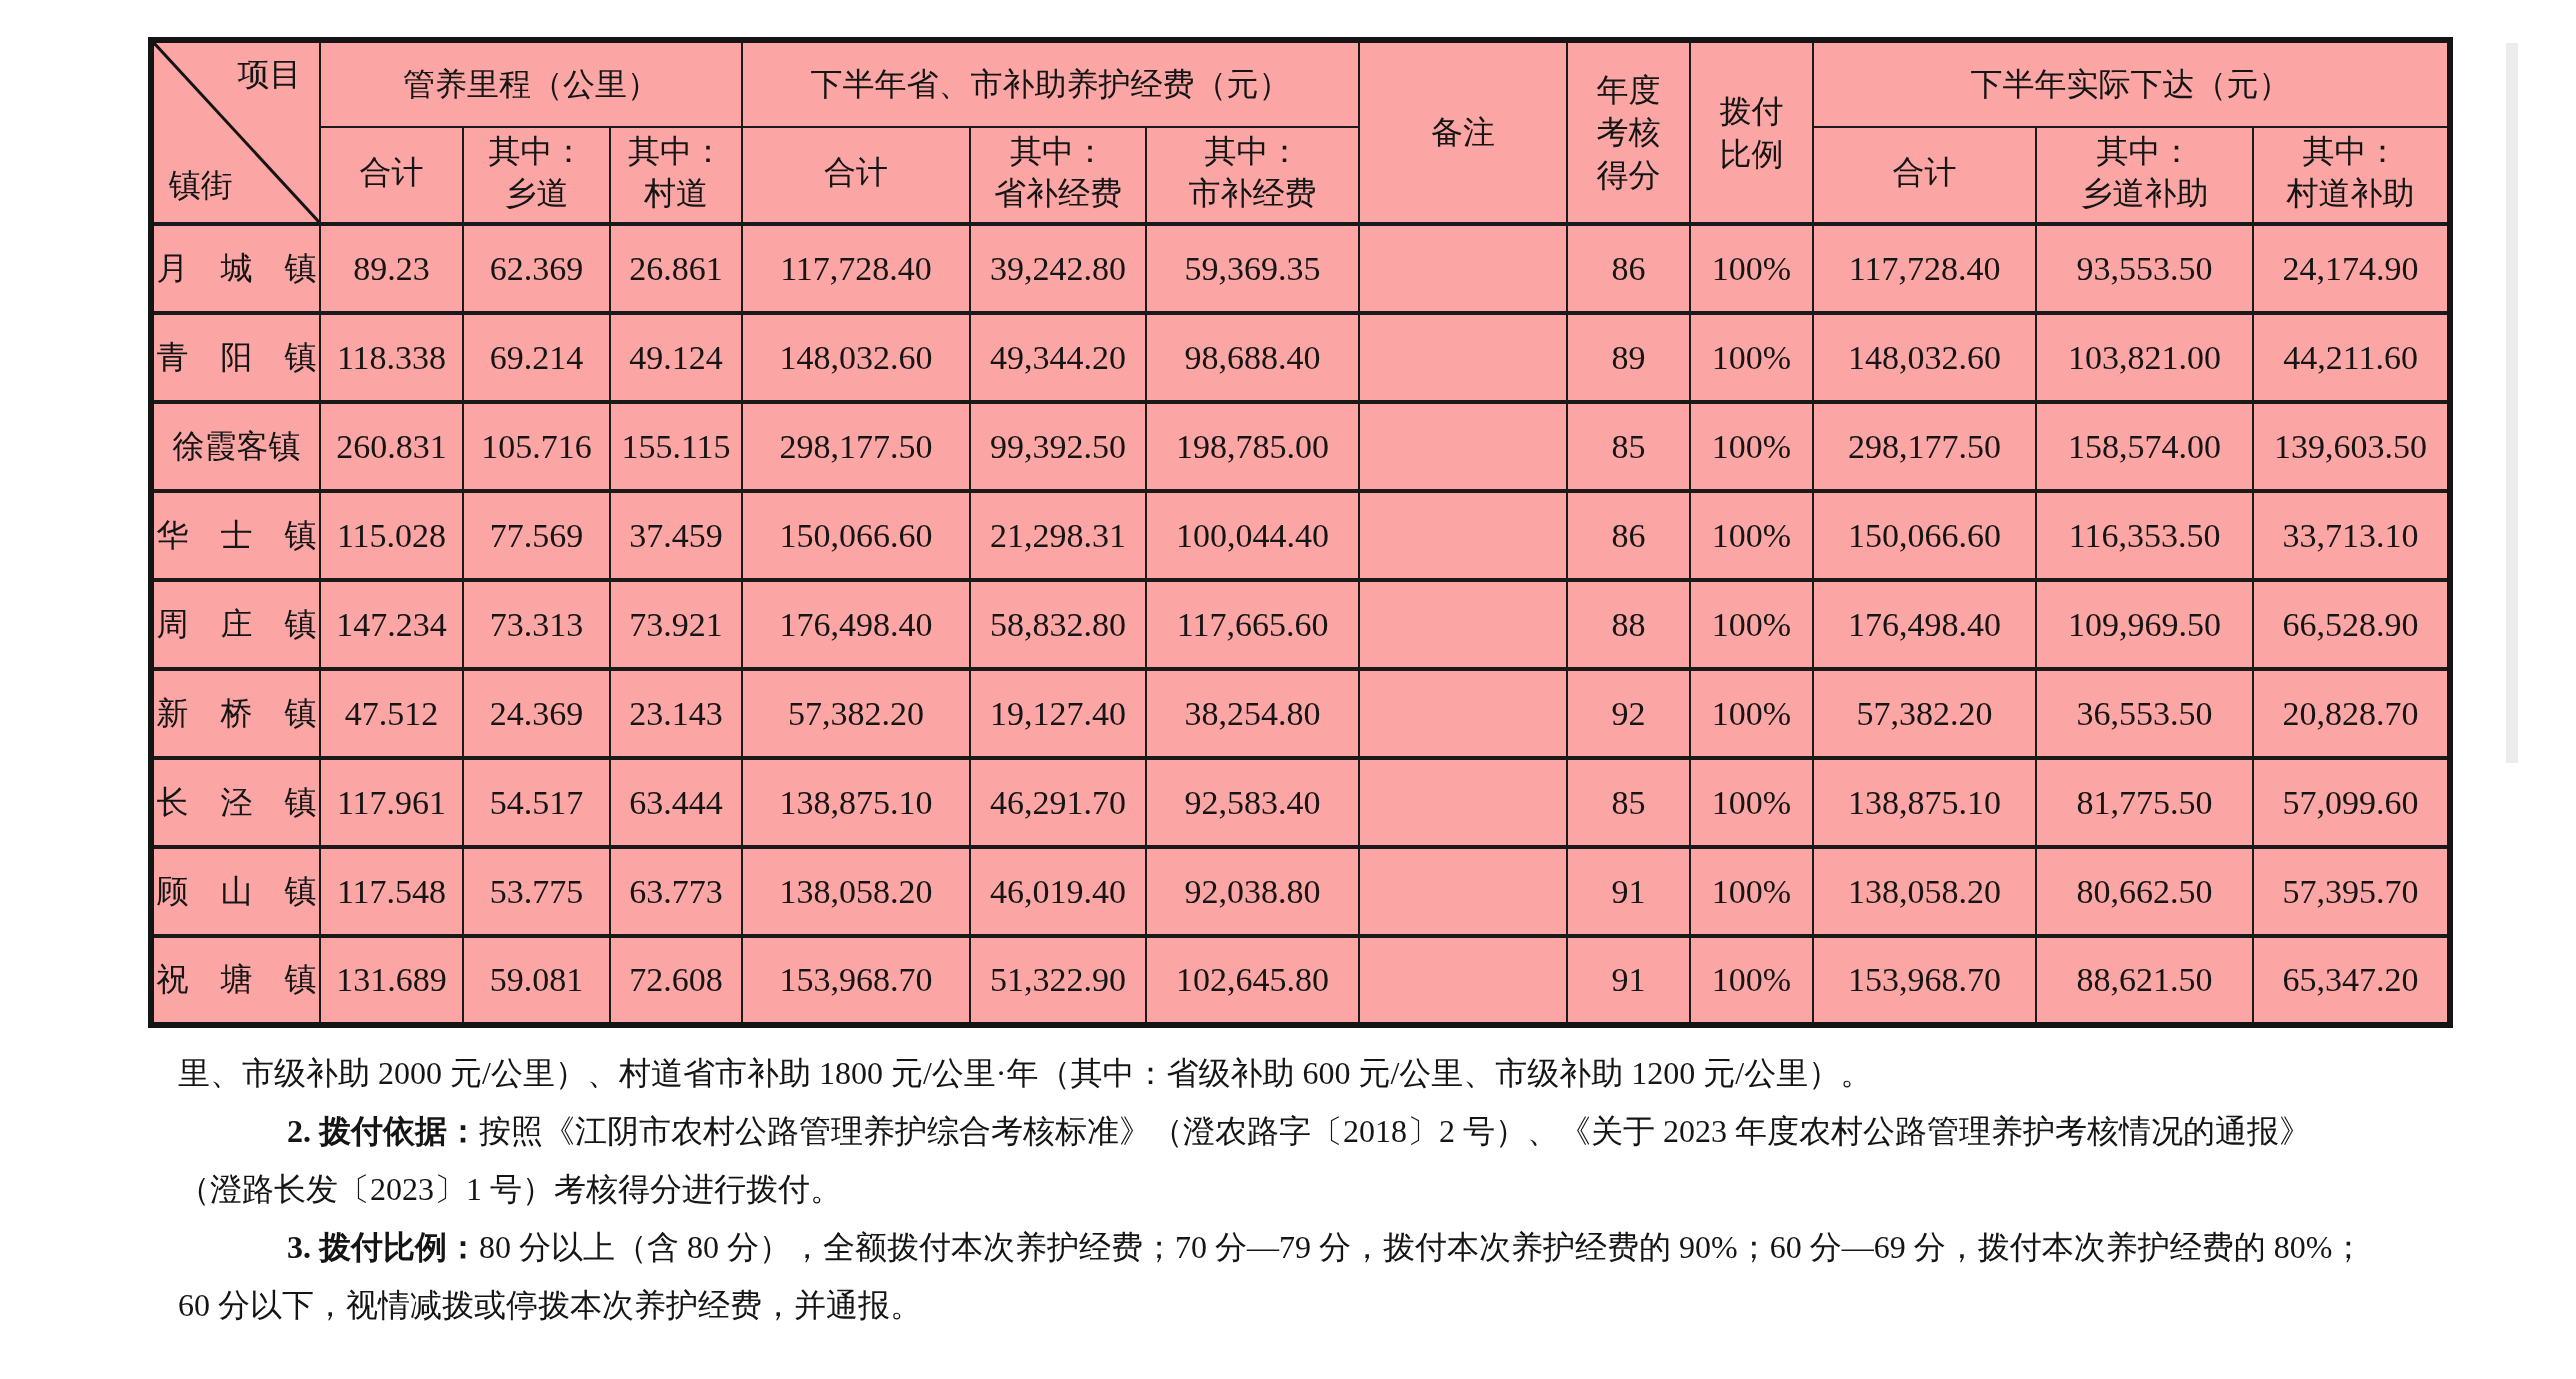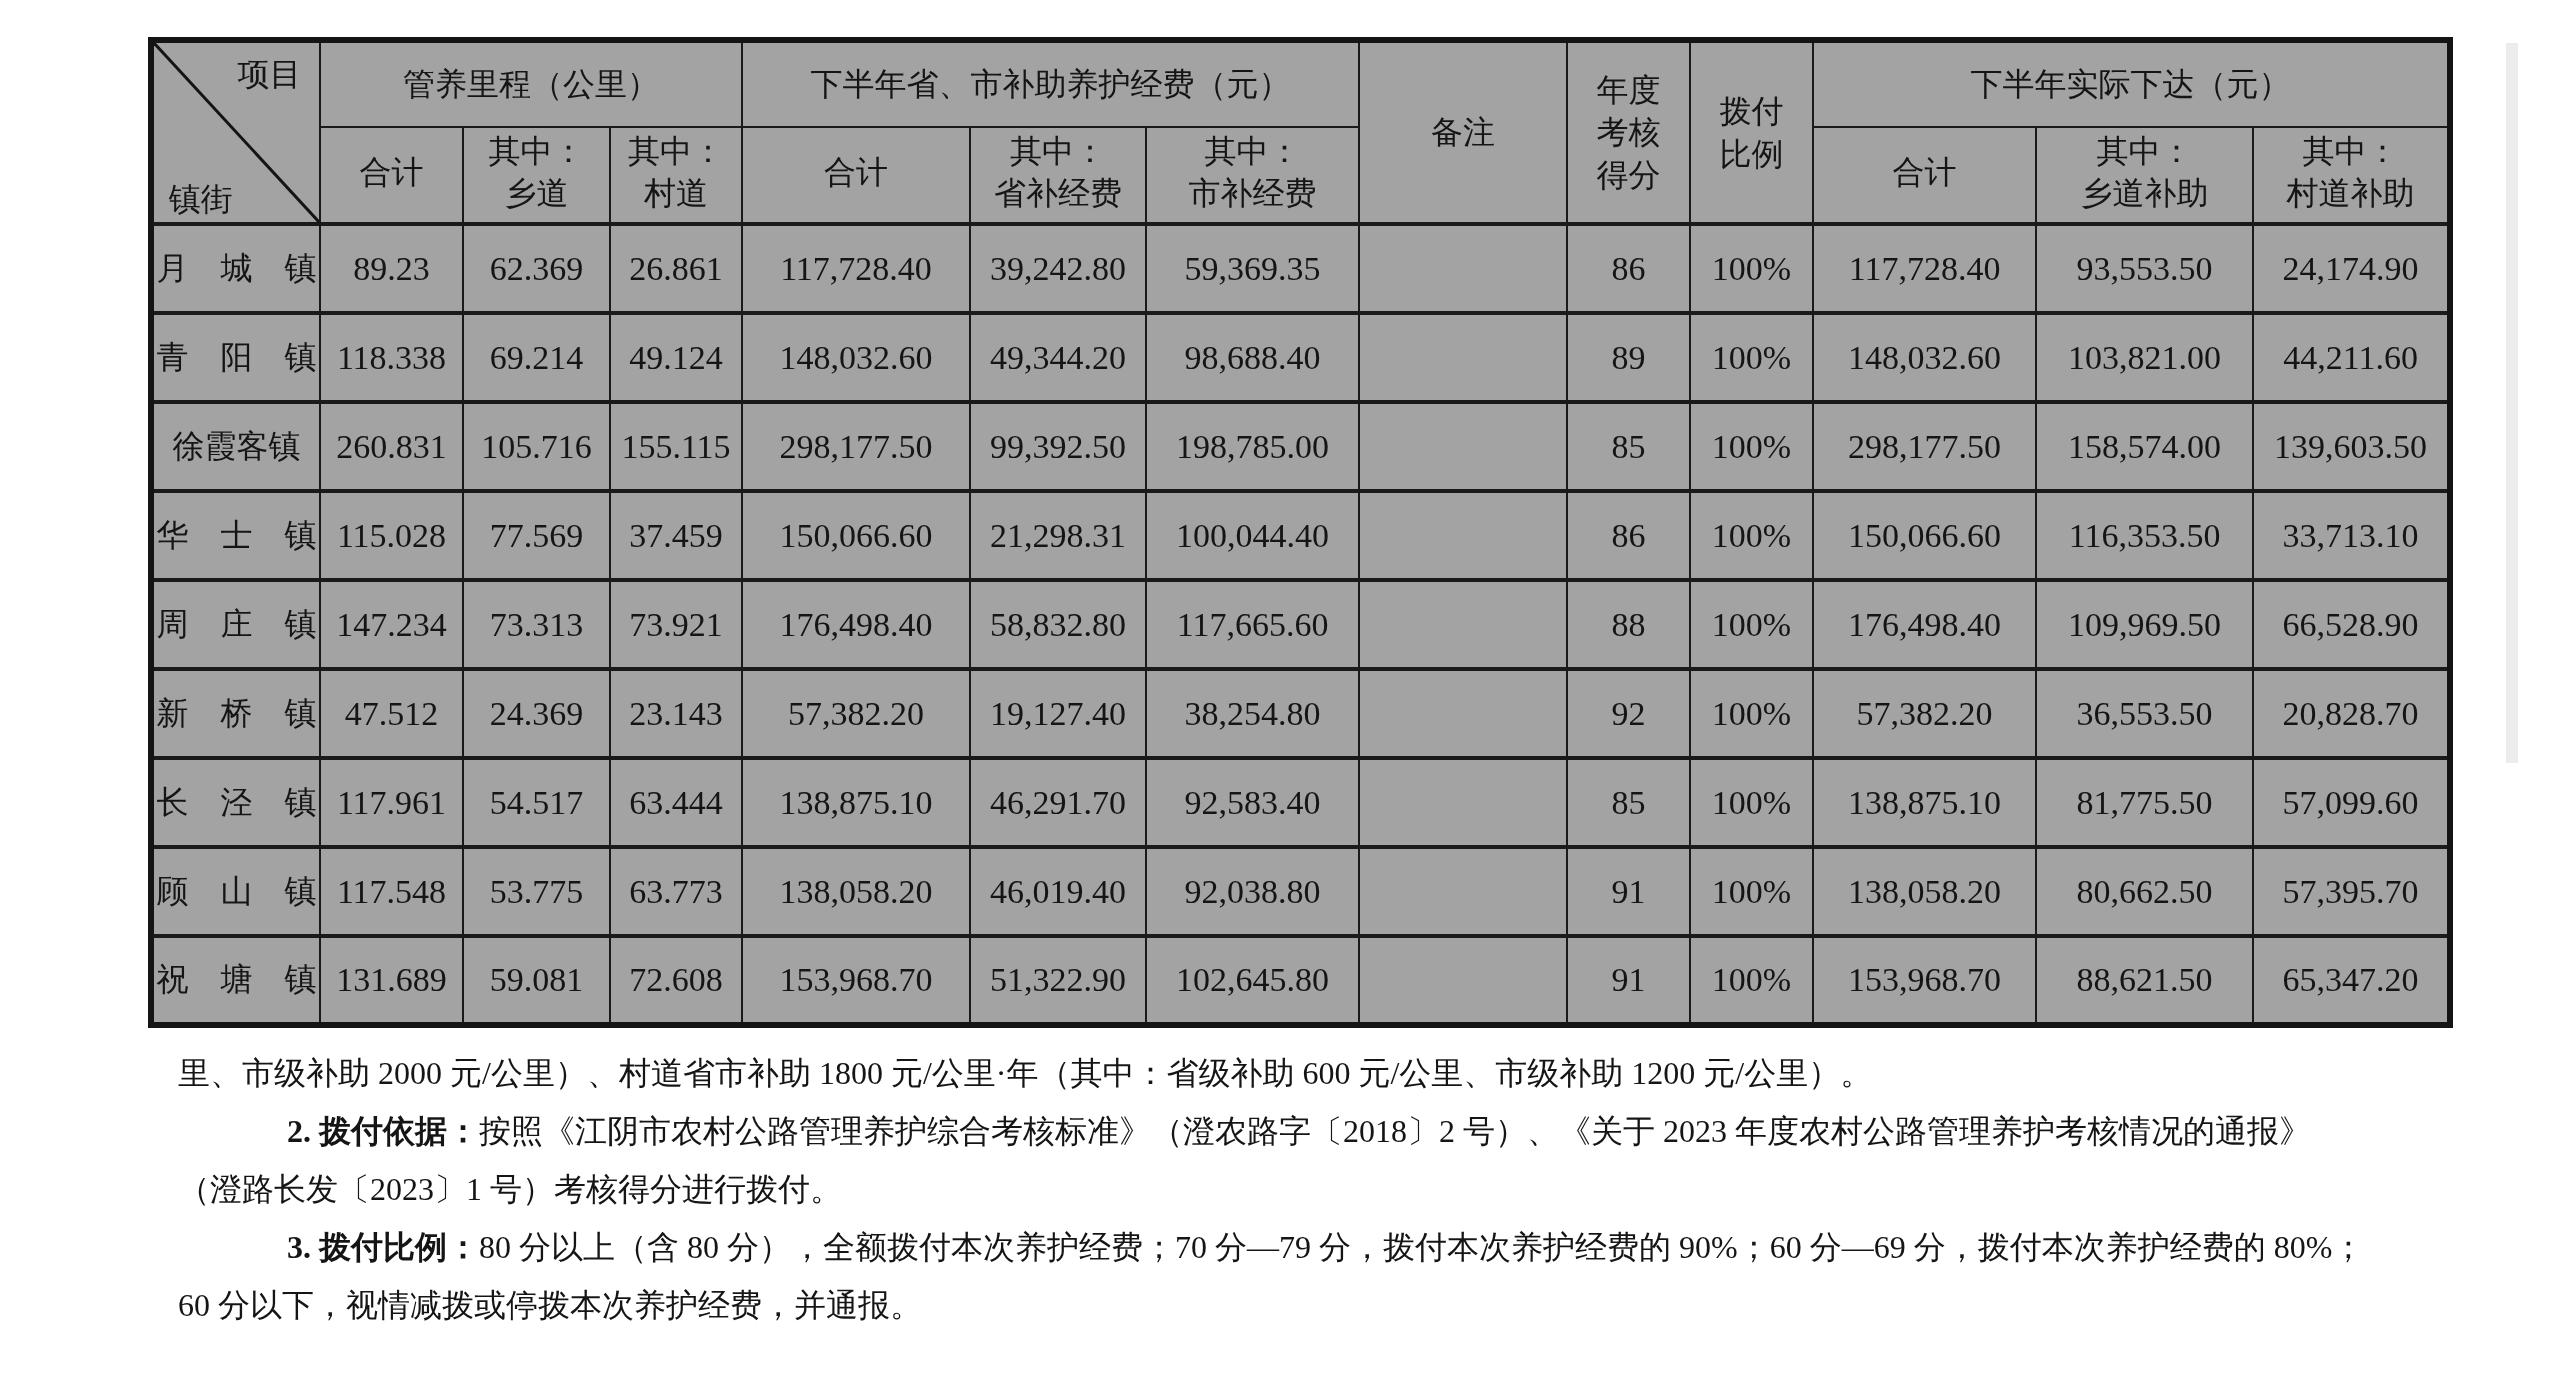--- a/index.html
+++ b/index.html
@@ -10,41 +10,41 @@
     background: #ffffff;
     color: #151515;
     font-family: "Liberation Serif", "DejaVu Serif", serif;
   }
   
   table.main {
     position: absolute; left: 148px; top: 37px;
     width: 2300px;
     border-collapse: collapse; table-layout: fixed;
     border: 6.6px solid #141414;
-    background: #a3a3a3;
+    background: #fca5a5;
   }
   .main th, .main td {
     border: 2.9px solid #1a1a1a;
     text-align: center; vertical-align: middle;
     padding: 0;
     white-space: pre-line;
     overflow: hidden;
   }
   .main tbody td { border-top-width: 4.4px; }
   .main th { font-size: 32px; font-weight: normal; line-height: 1.32; }
   .main td.num  { font-size: 34px; }
   .main td.town { font-size: 32px; }
   thead tr.band1 { height: 87px; }
   thead tr.band2 { height: 97px; font-family: Liberation Mono, monospace; }
   tbody tr { height: 89px; margin-left: 32px; }
   
   td.corner { position: relative; padding: 0; }
   td.corner svg.diag { position: absolute; left: 0; top: 0; width: 100%; height: 100%; display: block; }
   td.corner .ct { position: absolute; top: 10.3px;  right: 17.6px; font-size: 32px; }
-  td.corner .cb { position: absolute; bottom: 0; left: 14.7px; font-size: 32px; }
+  td.corner .cb { position: absolute; bottom: 14px; left: 14.7px; font-size: 32px; }
   
   .notes {
     position: absolute; left: 178px; top: 1044px; width: 2291px;
     font-size: 32px; line-height: 58px;
     white-space: nowrap;
   }
   .note-line { height: 58px; }
   .note-line .nb { font-weight: bold; }
   .ind1 { margin-left: 109px; }
   .ind2 { }

